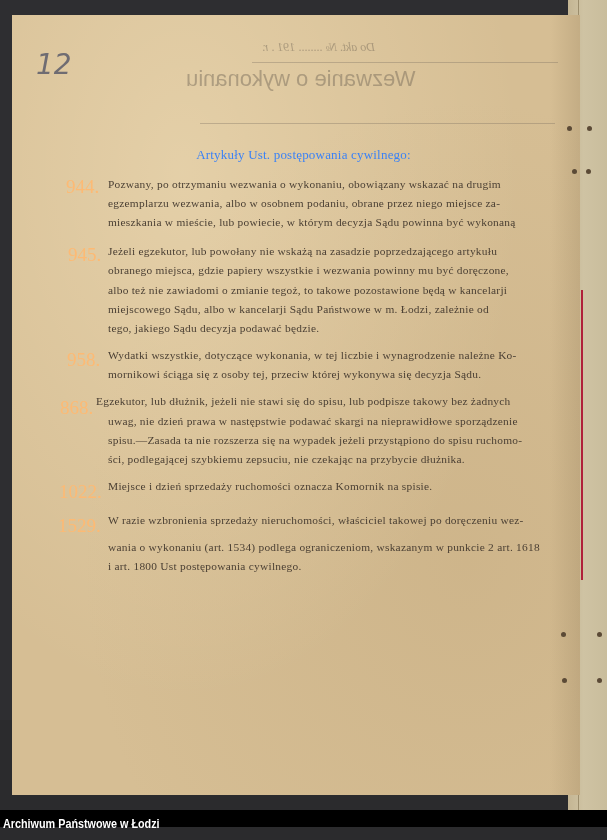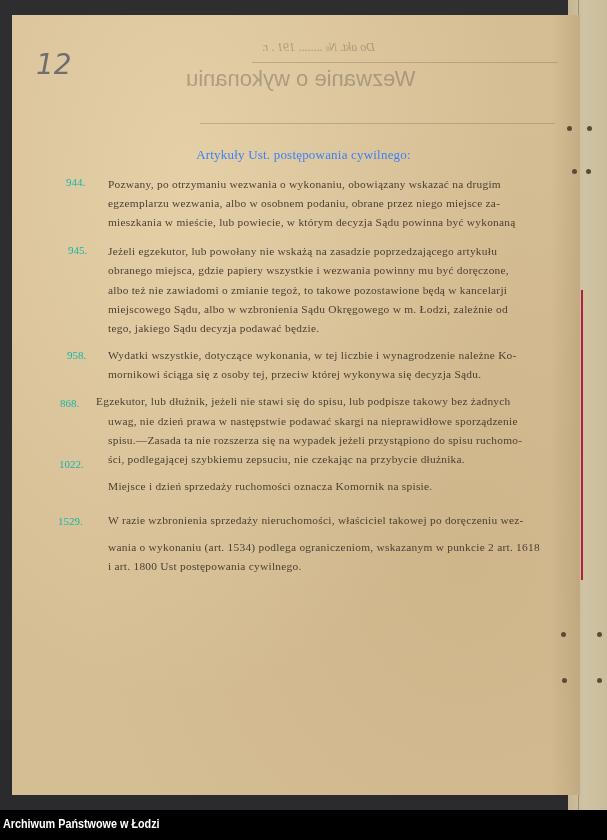--- a/index.html
+++ b/index.html
@@ -46,28 +46,28 @@
       left: 186px; top: 66px; font-size: 22px; font-family: "Liberation Sans", sans-serif;
     }
     .mirror.akt { left: 262px; top: 40px; font-size: 12px; font-style: italic; }
     .ghost-line { position: absolute; height: 1px; background: rgba(120,110,95,0.35); }
     .title {
       position: absolute; left: 0; width: 607px; top: 147px; text-align: center;
       font-size: 13px; color: #3b82f6; letter-spacing: 0.2px;
     }
     .article { position: absolute; left: 0; width: 607px; }
     .art-num {
-      position: absolute; font-size: 11px; color: #14b8a6; text-align: center;
+      position: absolute; font-size: 19px; color: #fdba74; text-align: center;
     }
     .art-line {
       position: absolute; left: 108px; white-space: nowrap;
       font-size: 11.4px; color: #4a3f33; letter-spacing: 0.25px;
     }
     .footer {
-      position: absolute; left: 0; top: 810px; width: 607px; height: 30px; background: #000;
+      position: absolute; left: 0; top: 810px; width: 607px; height: 17px; background: #000;
     }
     .footer span {
       position: absolute; left: 3px; top: 7px; color: #fff; font-weight: bold;
       font-family: "Liberation Sans", "DejaVu Sans", sans-serif; font-size: 12px;
       transform: scaleX(0.9); transform-origin: left;
     }
   </style>
 </head>
 <body>
 
@@ -102,40 +102,40 @@
     <div class="art-line" style="top:178px">Pozwany, po otrzymaniu wezwania o wykonaniu, obowiązany wskazać na drugim</div>
     <div class="art-line" style="top:197px">egzemplarzu wezwania, albo w osobnem podaniu, obrane przez niego miejsce za-</div>
     <div class="art-line" style="top:216px">mieszkania w mieście, lub powiecie, w którym decyzja Sądu powinna być wykonaną</div>
   </div>
 
   <div class="article">
     <div class="art-num" style="left:68px;top:244px">945.</div>
     <div class="art-line" style="top:245px">Jeżeli egzekutor, lub powołany nie wskażą na zasadzie poprzedzającego artykułu</div>
     <div class="art-line" style="top:264px">obranego miejsca, gdzie papiery wszystkie i wezwania powinny mu być doręczone,</div>
     <div class="art-line" style="top:284px">albo też nie zawiadomi o zmianie tegoż, to takowe pozostawione będą w kancelarji</div>
-    <div class="art-line" style="top:303px">miejscowego Sądu, albo w wzbronienia Sądu Okręgowego w m. Łodzi, zależnie od</div>
+    <div class="art-line" style="top:303px">miejscowego Sądu, albo w kancelarji Sądu Państwowe w m. Łodzi, zależnie od</div>
     <div class="art-line" style="top:322px">tego, jakiego Sądu decyzja podawać będzie.</div>
   </div>
 
   <div class="article">
     <div class="art-num" style="left:67px;top:349px">958.</div>
     <div class="art-line" style="top:349px">Wydatki wszystkie, dotyczące wykonania, w tej liczbie i wynagrodzenie należne Ko-</div>
     <div class="art-line" style="top:368px">mornikowi ściąga się z osoby tej, przeciw której wykonywa się decyzja Sądu.</div>
   </div>
 
   <div class="article">
     <div class="art-num" style="left:60px;top:397px">868.</div>
     <div class="art-line" style="left:96px;top:395px">Egzekutor, lub dłużnik, jeżeli nie stawi się do spisu, lub podpisze takowy bez żadnych</div>
     <div class="art-line" style="top:415px">uwag, nie dzień prawa w następstwie podawać skargi na nieprawidłowe sporządzenie</div>
     <div class="art-line" style="top:434px">spisu.—Zasada ta nie rozszerza się na wypadek jeżeli przystąpiono do spisu ruchomo-</div>
     <div class="art-line" style="top:453px">ści, podlegającej szybkiemu zepsuciu, nie czekając na przybycie dłużnika.</div>
   </div>
 
   <div class="article">
-    <div class="art-num" style="left:59px;top:458px">1022.</div>
+    <div class="art-num" style="left:59px;top:481px">1022.</div>
     <div class="art-line" style="top:480px">Miejsce i dzień sprzedaży ruchomości oznacza Komornik na spisie.</div>
   </div>
 
   <div class="article">
     <div class="art-num" style="left:58px;top:515px">1529.</div>
     <div class="art-line" style="top:514px">W razie wzbronienia sprzedaży nieruchomości, właściciel takowej po doręczeniu wez-</div>
     <div class="art-line" style="top:541px">wania o wykonaniu (art. 1534) podlega ograniczeniom, wskazanym w punkcie 2 art. 1618</div>
     <div class="art-line" style="top:560px">i art. 1800 Ust postępowania cywilnego.</div>
   </div>
 </div>

